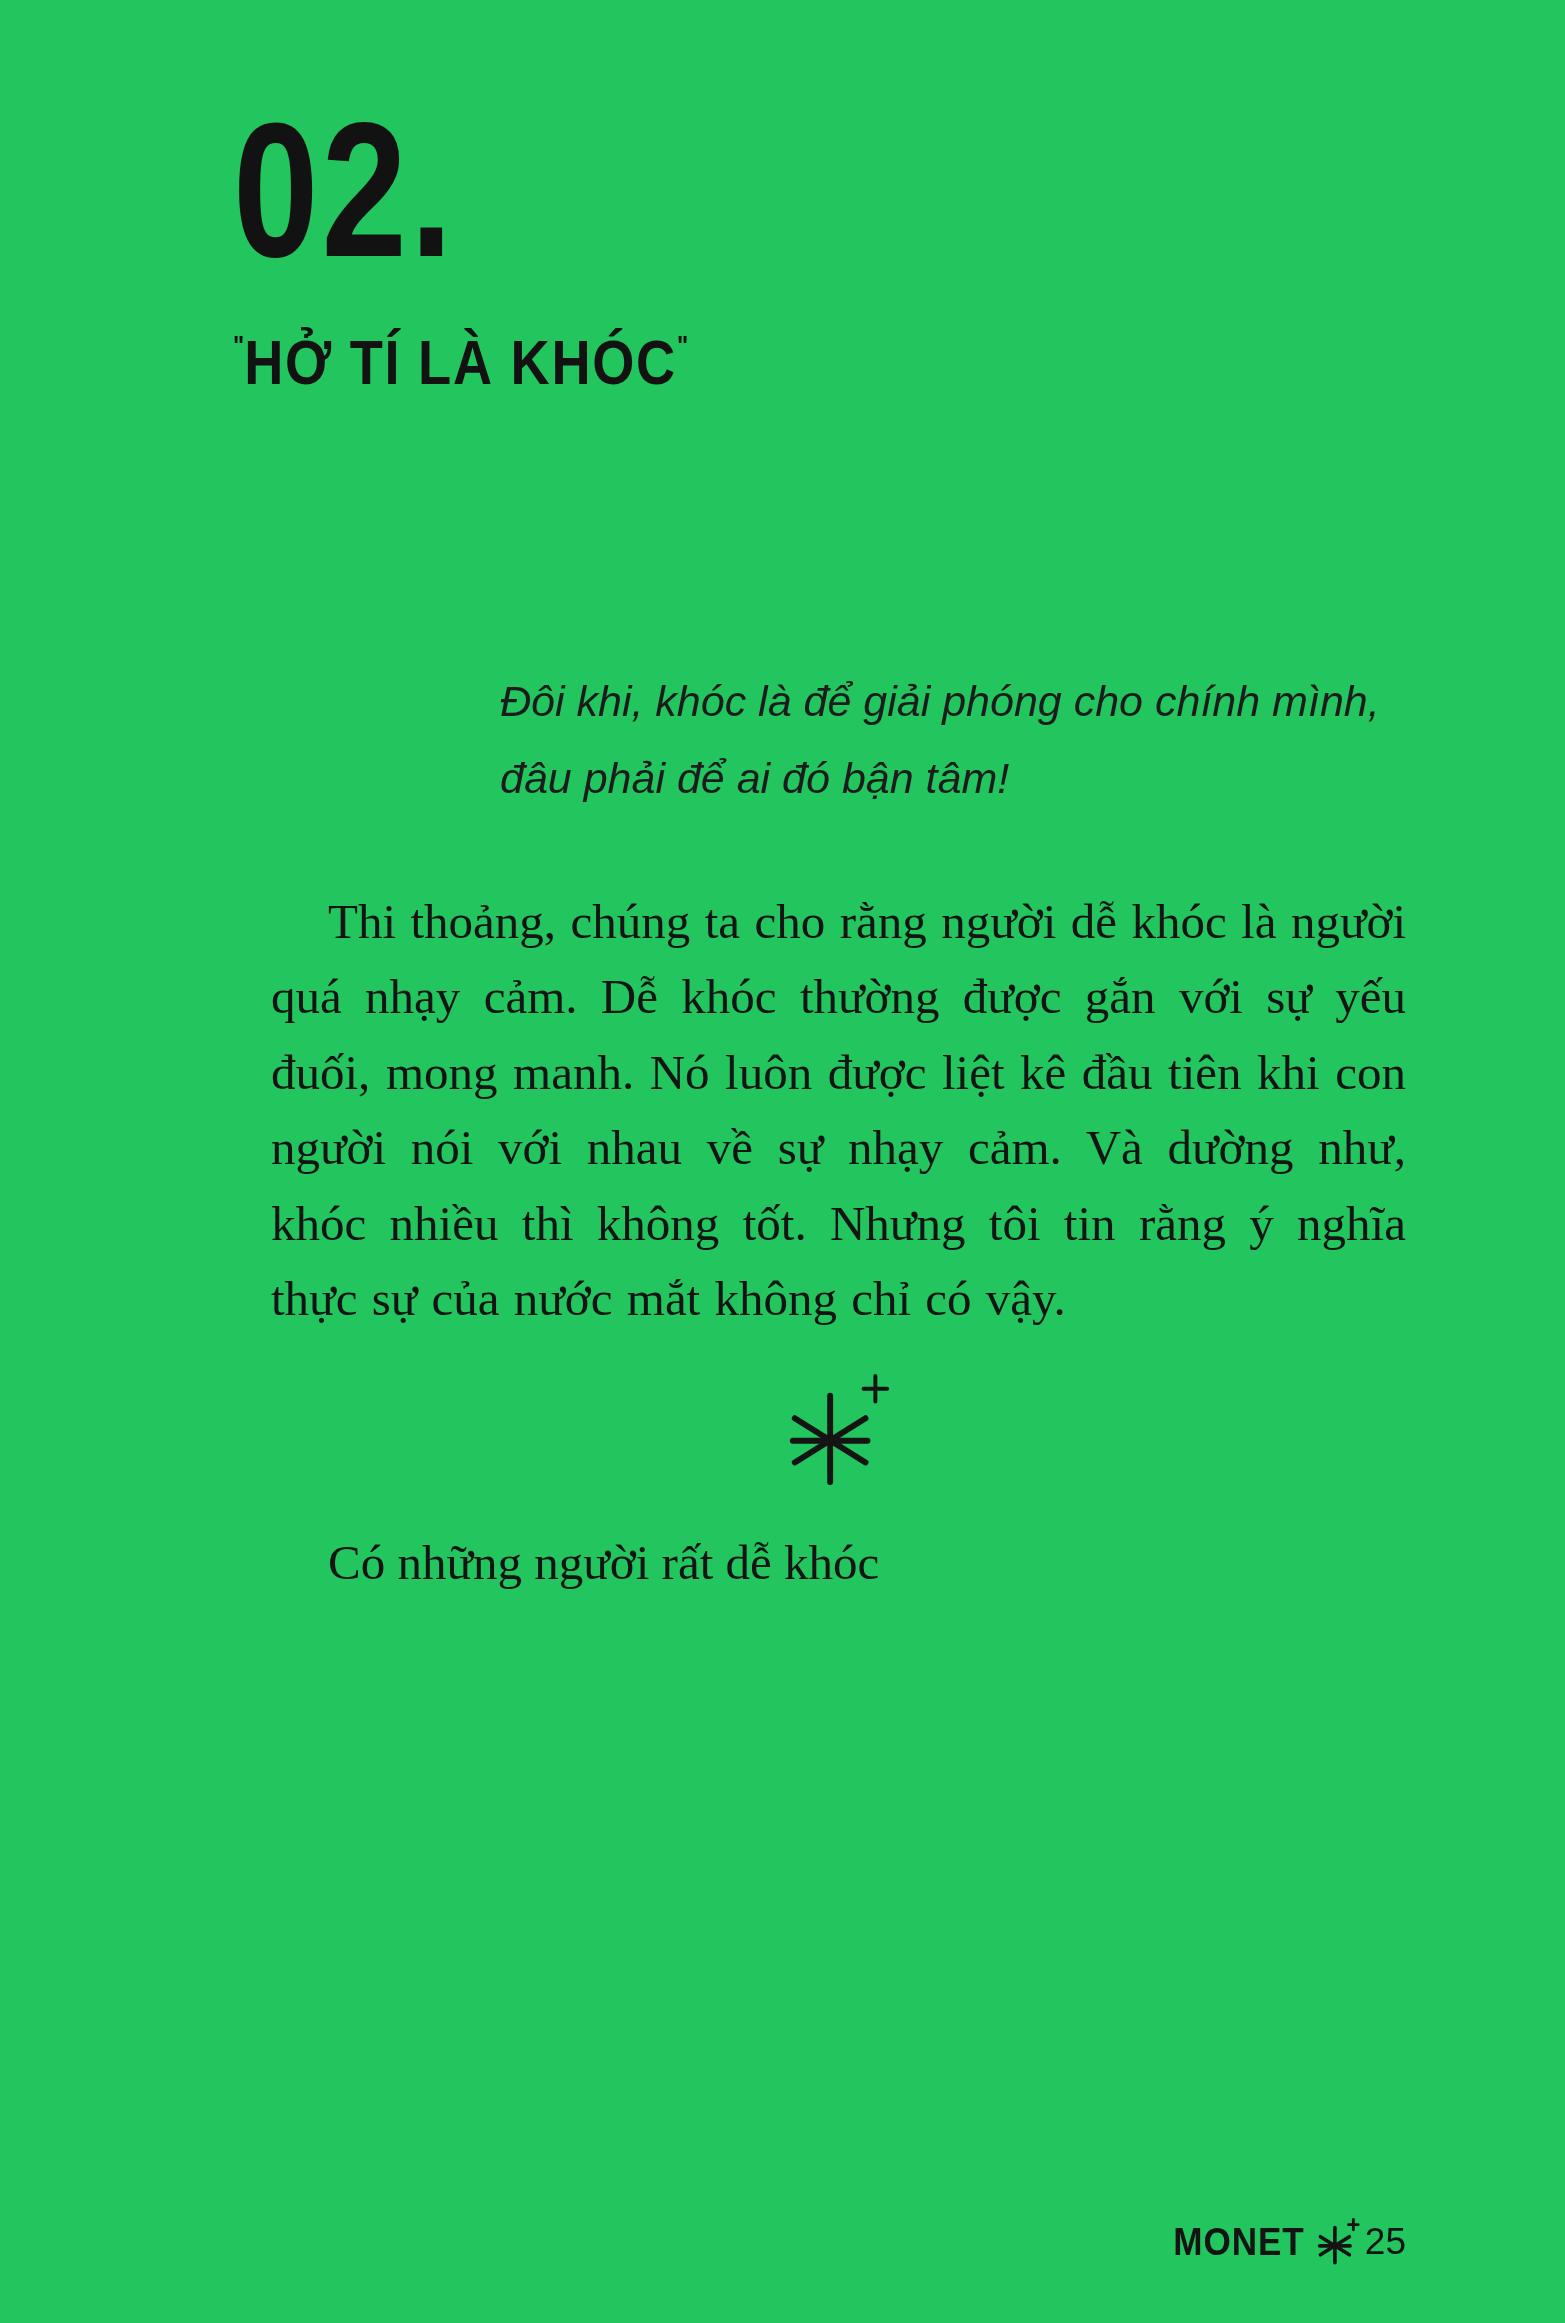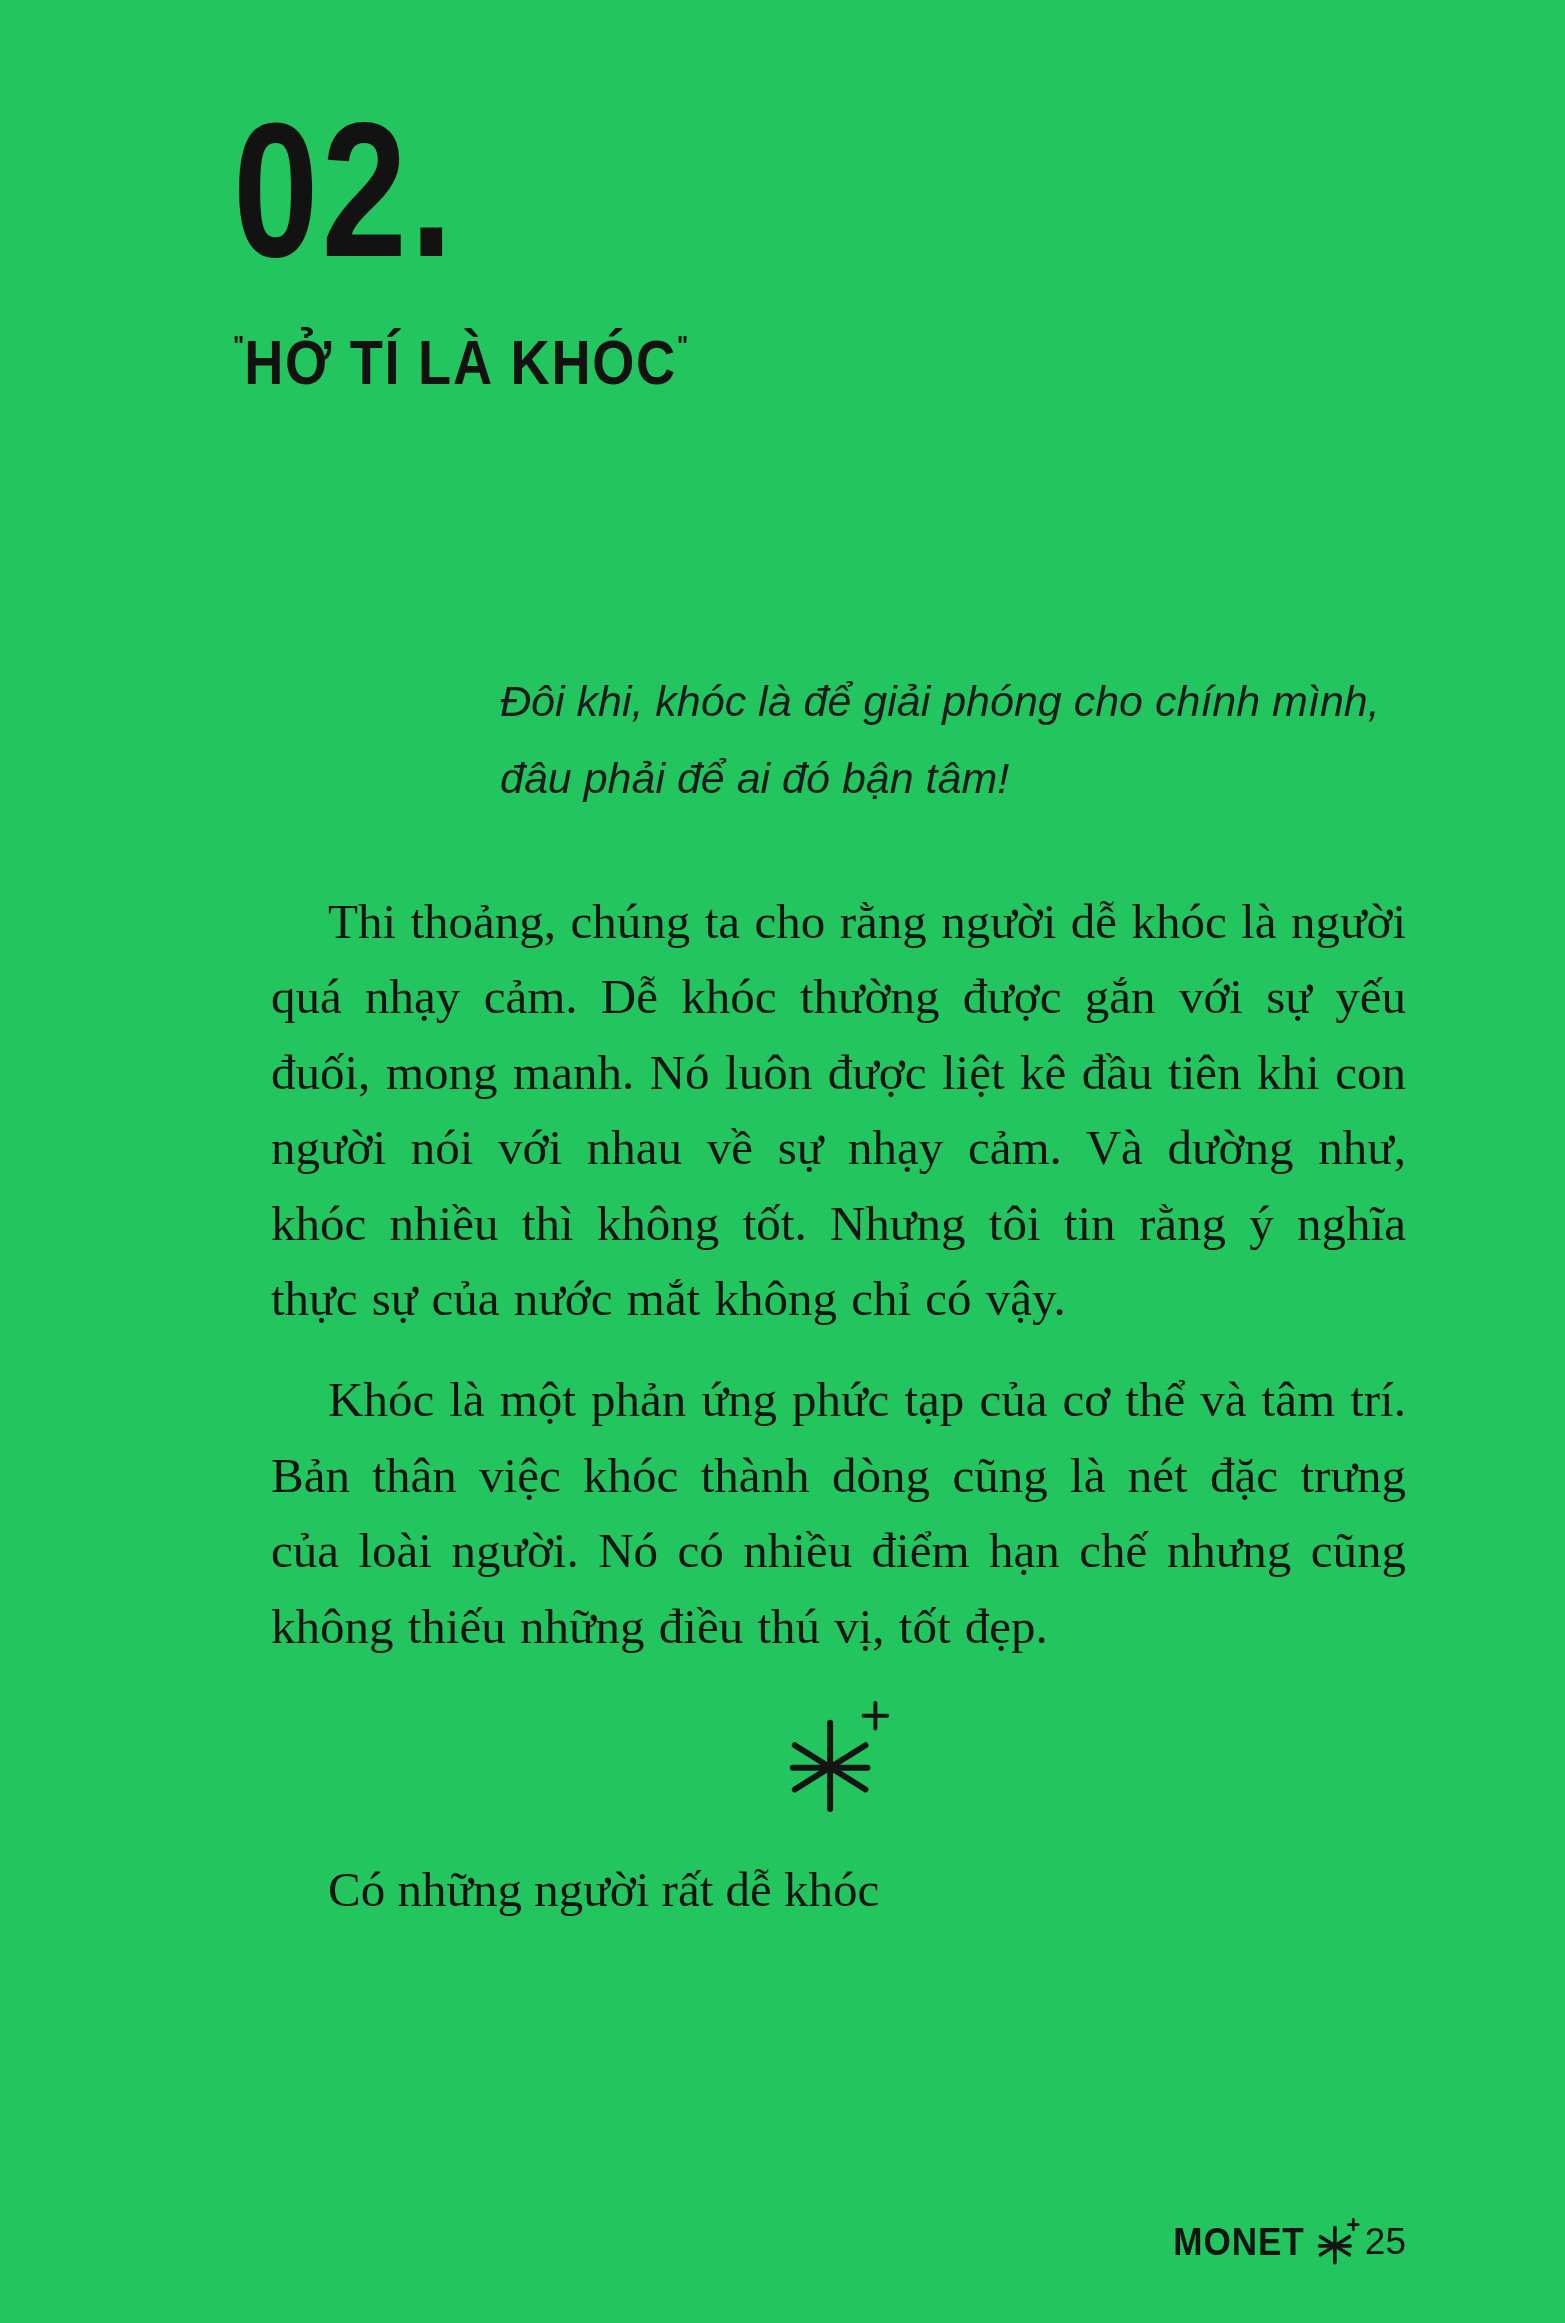--- a/index.html
+++ b/index.html
@@ -134,21 +134,20 @@
   <div class="chapter-title">
     <span class="title-quote">"</span><span>HỞ TÍ LÀ KHÓC</span><span class="title-quote">"</span>
   </div>
 
   <div class="epigraph">Đôi khi, khóc là để giải phóng cho chính mình, đâu phải để ai đó bận tâm!</div>
 
   <div class="body-column">
 
     <p class="body-par">Thi thoảng, chúng ta cho rằng người dễ khóc là người quá nhạy cảm. Dễ khóc thường được gắn với sự yếu đuối, mong manh. Nó luôn được liệt kê đầu tiên khi con người nói với nhau về sự nhạy cảm. Và dường như, khóc nhiều thì không tốt. Nhưng tôi tin rằng ý nghĩa thực sự của nước mắt không chỉ có vậy.</p>
 
-    <p class="body-par">Khóc là một phản ứng phức tạp của cơ thể và tâm trí. Bản thân việc khóc thành dòng cũng là nét đặc trưng của loài người. Nó có nhiều điểm hạn chế nhưng cũng không thiếu những điều thú vị, tốt đẹp.</p>
 
     <div class="divider">
       <svg width="116" height="120" viewBox="0 0 118 122" fill="none" stroke="#141414" stroke-linecap="round">
         <g stroke-width="6">
           <line x1="50" y1="26" x2="50" y2="114"></line>
           <line x1="14" y1="49" x2="86" y2="94"></line>
           <line x1="86" y1="49" x2="14" y2="94"></line>
           <line x1="12" y1="72" x2="88" y2="72"></line>
         </g>
         <g stroke-width="4">

